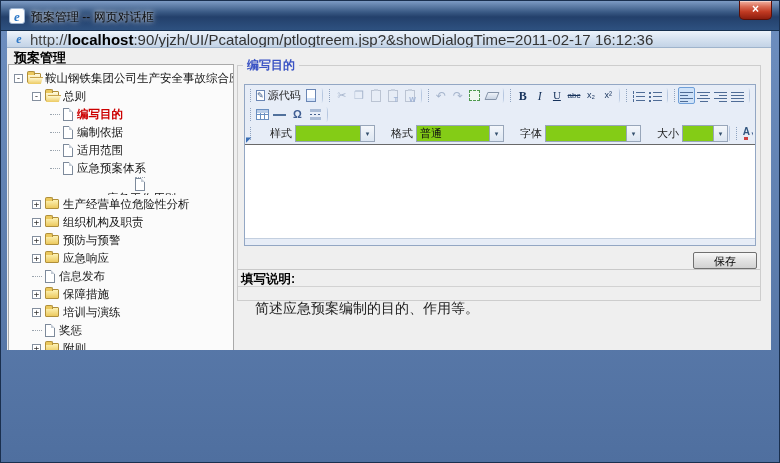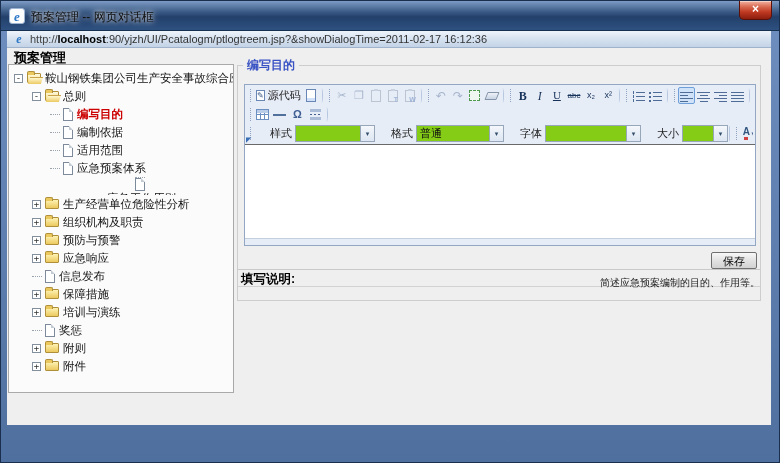--- a/index.html
+++ b/index.html
@@ -25,25 +25,25 @@
     background:linear-gradient(180deg,#f2b4a4 0%,#da6e57 30%,#c03a22 60%,#8c1d0e 100%);
     border:1px solid #5c1008;border-top:none;border-radius:0 0 5px 5px;
     color:#fff;font-size:12px;font-weight:bold;line-height:16px;text-align:center;
     box-shadow:inset 0 1px 0 rgba(255,255,255,.45);cursor:default;}
   
   .addressbar{position:absolute;left:6px;top:30px;width:764px;height:17px;
     background:linear-gradient(180deg,#eef4fb,#d6e2f0 50%,#c3d3e6);
     border-bottom:1px solid #9fb4cc;display:flex;align-items:center;padding:0 6px;overflow:hidden;}
   .ie-icon-small{width:12px;height:12px;border-radius:2px;display:flex;align-items:center;justify-content:center;margin-right:5px;flex:0 0 auto;}
   .ie-icon-small span{font-family:"Liberation Serif","DejaVu Serif",serif;font-style:italic;font-weight:bold;font-size:12px;color:#2e79c8;line-height:1;}
-  .url{font-size:11px;white-space:nowrap;overflow:hidden;color:#444;}
+  .url{font-size:15px;white-space:nowrap;overflow:hidden;color:#444;}
   .url .host{font-weight:bold;color:#000;}
   .url .rest{color:#333;}
   
-  .content{position:absolute;left:6px;top:47px;width:764px;height:377px;background:#efefef;overflow:hidden;}
+  .content{position:absolute;left:6px;top:47px;width:764px;height:302px;background:#efefef;overflow:hidden;}
   .page-heading{position:absolute;left:7px;top:1px;font-size:13px;font-weight:bold;color:#000;}
   
   .tree-panel{position:absolute;left:1px;top:16px;width:226px;height:329px;background:#fbfbfb;
     border:1px solid #a9a9a9;overflow:hidden;padding-top:4px;}
   .tree-row{display:flex;align-items:center;height:18px;font-size:11.5px;white-space:nowrap;overflow:hidden;}
   .expander{flex:0 0 auto;width:9px;height:9px;border:1px solid #848f9e;background:#fff;
     font-family:"DejaVu Sans Mono",monospace;font-size:9px;line-height:7px;text-align:center;
     color:#333;margin-right:4px;}
   .twig{flex:0 0 auto;width:10px;height:0;border-top:1px dotted #9aa4ae;margin-right:3px;}
   .ticon{flex:0 0 auto;margin-right:4px;position:relative;}
@@ -128,26 +128,26 @@
   .combo{display:inline-flex;align-items:center;height:17px;background:#84cc16;border:1px solid #98a6ba;flex:0 0 auto;}
   .combo-value{flex:1;font-size:11px;color:#111;padding-left:3px;overflow:hidden;white-space:nowrap;}
   .combo-arrow{width:14px;align-self:stretch;border-left:1px solid #98a6ba;
     background:linear-gradient(#f4f7fb,#dde6f2);display:flex;align-items:center;justify-content:center;
     font-size:7px;color:#34506e;}
   .collapse-arrow{position:absolute;left:1px;bottom:1px;font-size:7px;color:#3b6fb5;line-height:1;cursor:default;}
   .editor-canvas{height:94px;background:#fff;border-top:1px solid #696969;}
   .editor-footer{height:7px;background:#e7edf7;border-top:1px solid #c3cfdf;}
   
   .save-row{position:absolute;left:0;top:184px;width:100%;height:20px;border-bottom:1px solid #c9c9c9;}
-  .save-btn{position:absolute;right:3px;top:2px;height:17px;padding:0 11px;font-size:11px;
+  .save-btn{position:absolute;right:3px;top:2px;height:17px;padding:0 20px;font-size:11px;
     font-family:inherit;color:#000;background:linear-gradient(#f8f8f8,#e4e4e4 45%,#d2d2d2);
     border:1px solid #707070;border-radius:2px;line-height:14px;cursor:default;}
   .note-heading{position:absolute;left:0;top:205px;width:100%;height:16px;padding-left:3px;
     font-size:12.5px;font-weight:bold;color:#000;border-bottom:1px solid #d2d2d2;}
-  .note-text{position:absolute;left:0;top:210px;width:100%;padding-left:17px;font-size:10px;color:#222;text-align:right;}
+  .note-text{position:absolute;left:0;top:234px;width:100%;padding-left:17px;font-size:14px;color:#222;}
 </style>
 </head>
 <body>
 
 <div class="window">
 
   <div class="titlebar">
     <span class="ie-icon">
         <span>e</span>
       </span>

